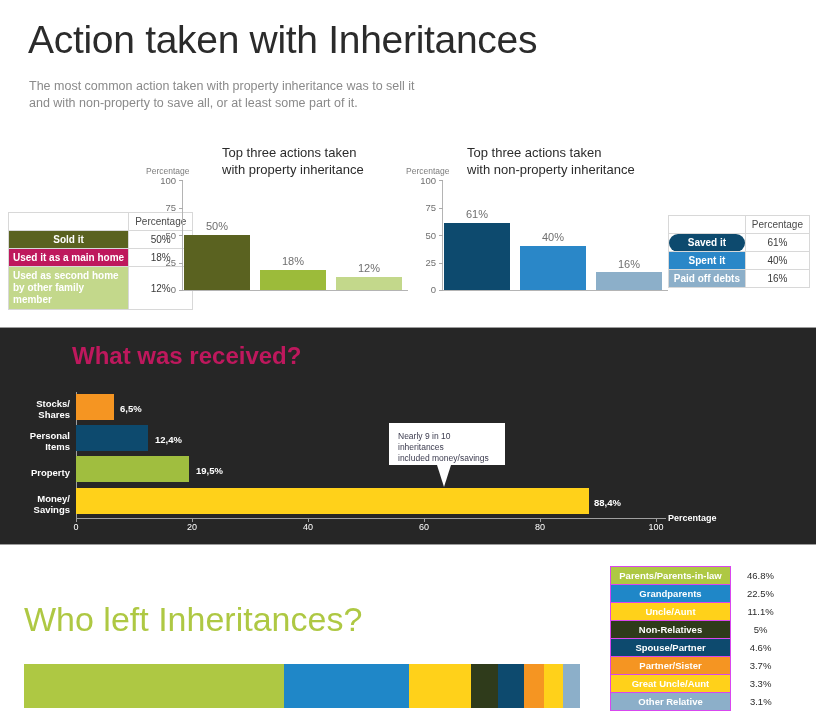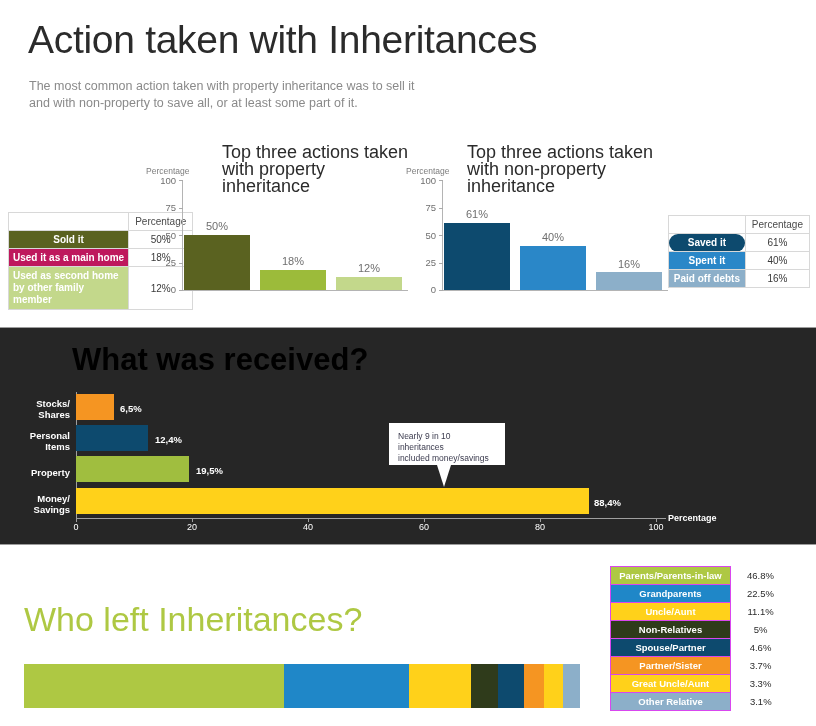--- a/index.html
+++ b/index.html
@@ -17,21 +17,21 @@
     font-size: 39px; font-weight: 400; color: #2b2b2b;
     letter-spacing: -0.3px; white-space: nowrap;
   }
   .subtitle {
     position: absolute; left: 29px; top: 78px;
     font-size: 12.5px; color: #8a8a8a; line-height: 17px;
   }
 
   
   .chart-title {
-    position: absolute; font-size: 18px; color: #2b2b2b;
+    position: absolute; font-size: 13px; color: #2b2b2b;
     line-height: 17px; text-align: left;
   }
   .axis-label {
     position: absolute; font-size: 8.5px; color: #7d7d7d;
     white-space: nowrap;
   }
   .ytick {
     position: absolute; font-size: 9.5px; color: #6f6f6f;
     text-align: right; width: 26px;
   }
@@ -72,21 +72,21 @@
   
   .dark-band {
     position: absolute; left: 0; top: 327px;
     width: 816px; height: 218px;
     background: #262626;
     border-top: 1px solid #9c9c9c;
     border-bottom: 1px solid #9c9c9c;
   }
   .dark-title {
     position: absolute; left: 72px; top: 342px;
-    font-size: 31px; font-weight: bold; color: #000000;
+    font-size: 24px; font-weight: bold; color: #be185d;
   }
   .hbar-cat {
     position: absolute; color: #ffffff; font-size: 9.5px;
     font-weight: bold; text-align: right; line-height: 11px;
   }
   .hbar { position: absolute; left: 76px; }
   .hbar-val {
     position: absolute; color: #ffffff; font-size: 9.5px;
     font-weight: bold; white-space: nowrap;
   }

